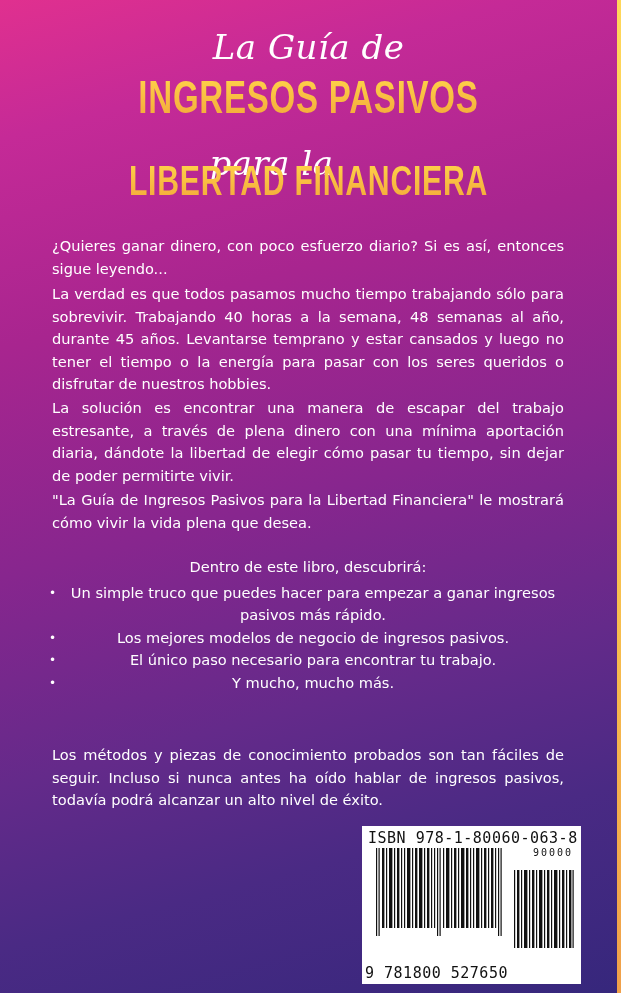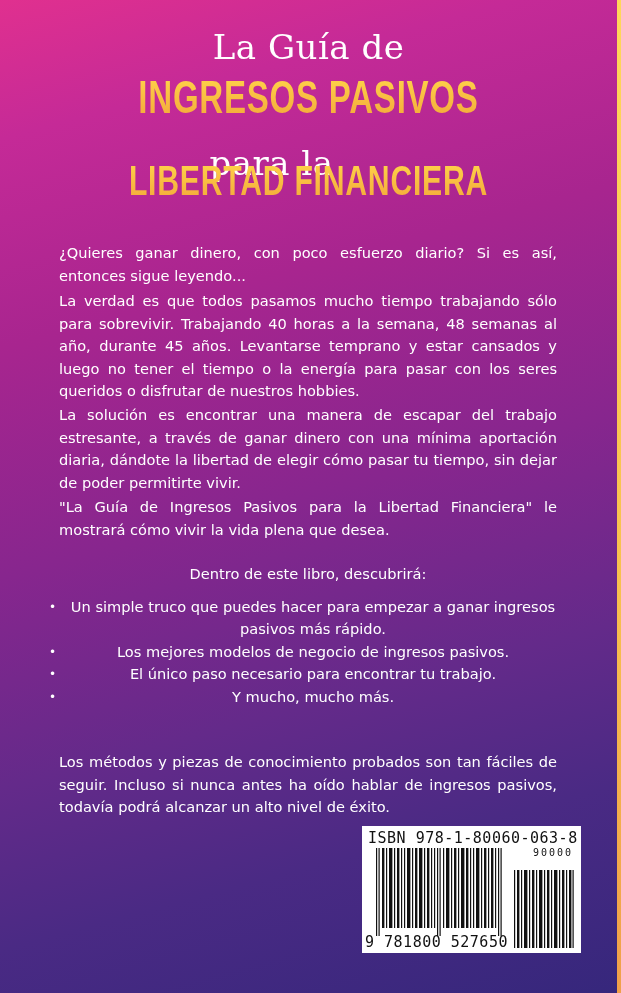--- a/index.html
+++ b/index.html
@@ -10,21 +10,21 @@
   .cover {
     position: relative; width: 621px; height: 993px; overflow: hidden;
     background: linear-gradient(165deg, #e0308f 0%, #c52a97 12%, #a8258f 30%, #87268e 50%, #642a8a 68%, #4a2a84 82%, #36277c 100%);
   }
   .spine-strip {
     position: absolute; right: 0; top: 0; width: 4px; height: 993px;
     background: linear-gradient(180deg, #ffd75a 0%, #f8c04e 60%, #f0a04a 100%);
   }
   .title-block { position: absolute; left: 0; top: 0; width: 617px; text-align: center; }
   .script {
-    font-family: "DejaVu Serif", serif; color: #ffffff;
+    font-family: "DejaVu Serif", serif; font-style: italic; color: #ffffff;
     font-size: 34px; line-height: 1; letter-spacing: 0.5px;
   }
   .script-1 { position: absolute; left: 0; width: 617px; top: 30px; }
   .caps {
     font-family: "Liberation Sans", sans-serif; font-weight: bold;
     color: #f7c03c; letter-spacing: 1px;
     transform: scaleX(0.72); transform-origin: center;
     line-height: 1;
     background: linear-gradient(180deg, #ffd54a 0%, #f3a83a 100%);
     -webkit-background-clip: text; background-clip: text; -webkit-text-fill-color: transparent;
@@ -36,33 +36,33 @@
   }
   .rule { width: 66px; height: 2px; background: #f5e9f5; margin-top: 10px; }
   .script-2 { font-size: 34px; }
   .caps-2 { position: absolute; left: 0; width: 617px; top: 160px; font-size: 42px; }
 
   .body-text {
     position: absolute; left: 49px; width: 518px; color: #ffffff;
     font-family: "DejaVu Sans", sans-serif; font-size: 14.6px; line-height: 22.5px;
     text-align: justify;
   }
-  .body-text p { margin: 10px; }
+  .body-text p { margin: 3px; }
   .p1 { top: 232px; }
   .p2 { top: 280px; }
   .p3 { top: 394px; }
   .p4 { top: 486px; }
   .p5 { top: 553px; text-align: center; }
   .p6 { top: 741px; }
   .bullets { list-style: none; margin: 0; padding: 0; }
   .bullets li { position: relative; padding-left: 10px; }
   .bullets li::before { content: "\2022"; position: absolute; left: 0; top: 0; font-size: 12px; }
 
   .barcode {
-    position: absolute; left: 362px; top: 826px; width: 219px; height: 127px;
+    position: absolute; left: 362px; top: 826px; width: 219px; height: 158px;
     background: #ffffff;
   }
   .isbn-text {
     position: absolute; left: 6px; top: 3px; font-family: "DejaVu Sans Mono", monospace;
     font-size: 15px; color: #111; letter-spacing: 0.5px; white-space: nowrap;
   }
   .addon-text {
     position: absolute; right: 8px; top: 21px; font-family: "DejaVu Sans Mono", monospace;
     font-size: 10px; color: #111; letter-spacing: 2px;
   }
@@ -93,21 +93,21 @@
 
   <div class="body-text p1">
     <p>¿Quieres ganar dinero, con poco esfuerzo diario? Si es así, entonces sigue leyendo...</p>
   </div>
 
   <div class="body-text p2">
     <p>La verdad es que todos pasamos mucho tiempo trabajando sólo para sobrevivir. Trabajando 40 horas a la semana, 48 semanas al año, durante 45 años. Levantarse temprano y estar cansados y luego no tener el tiempo o la energía para pasar con los seres queridos o disfrutar de nuestros hobbies.</p>
   </div>
 
   <div class="body-text p3">
-    <p>La solución es encontrar una manera de escapar del trabajo estresante, a través de ganar dinero con una mínima aportación diaria, dándote la libertad de elegir cómo pasar tu tiempo, sin dejar de poder permitirte vivir.</p>
+    <p>La solución es encontrar una manera de escapar del trabajo estresante, a través de plena dinero con una mínima aportación diaria, dándote la libertad de elegir cómo pasar tu tiempo, sin dejar de poder permitirte vivir.</p>
   </div>
 
   <div class="body-text p4">
     <p>"La Guía de Ingresos Pasivos para la Libertad Financiera" le mostrará cómo vivir la vida plena que desea.</p>
   </div>
 
   <div class="body-text p5">
     <p>Dentro de este libro, descubrirá:</p>
     <ul class="bullets">
       <li>Un simple truco que puedes hacer para empezar a ganar ingresos pasivos más rápido.</li>

